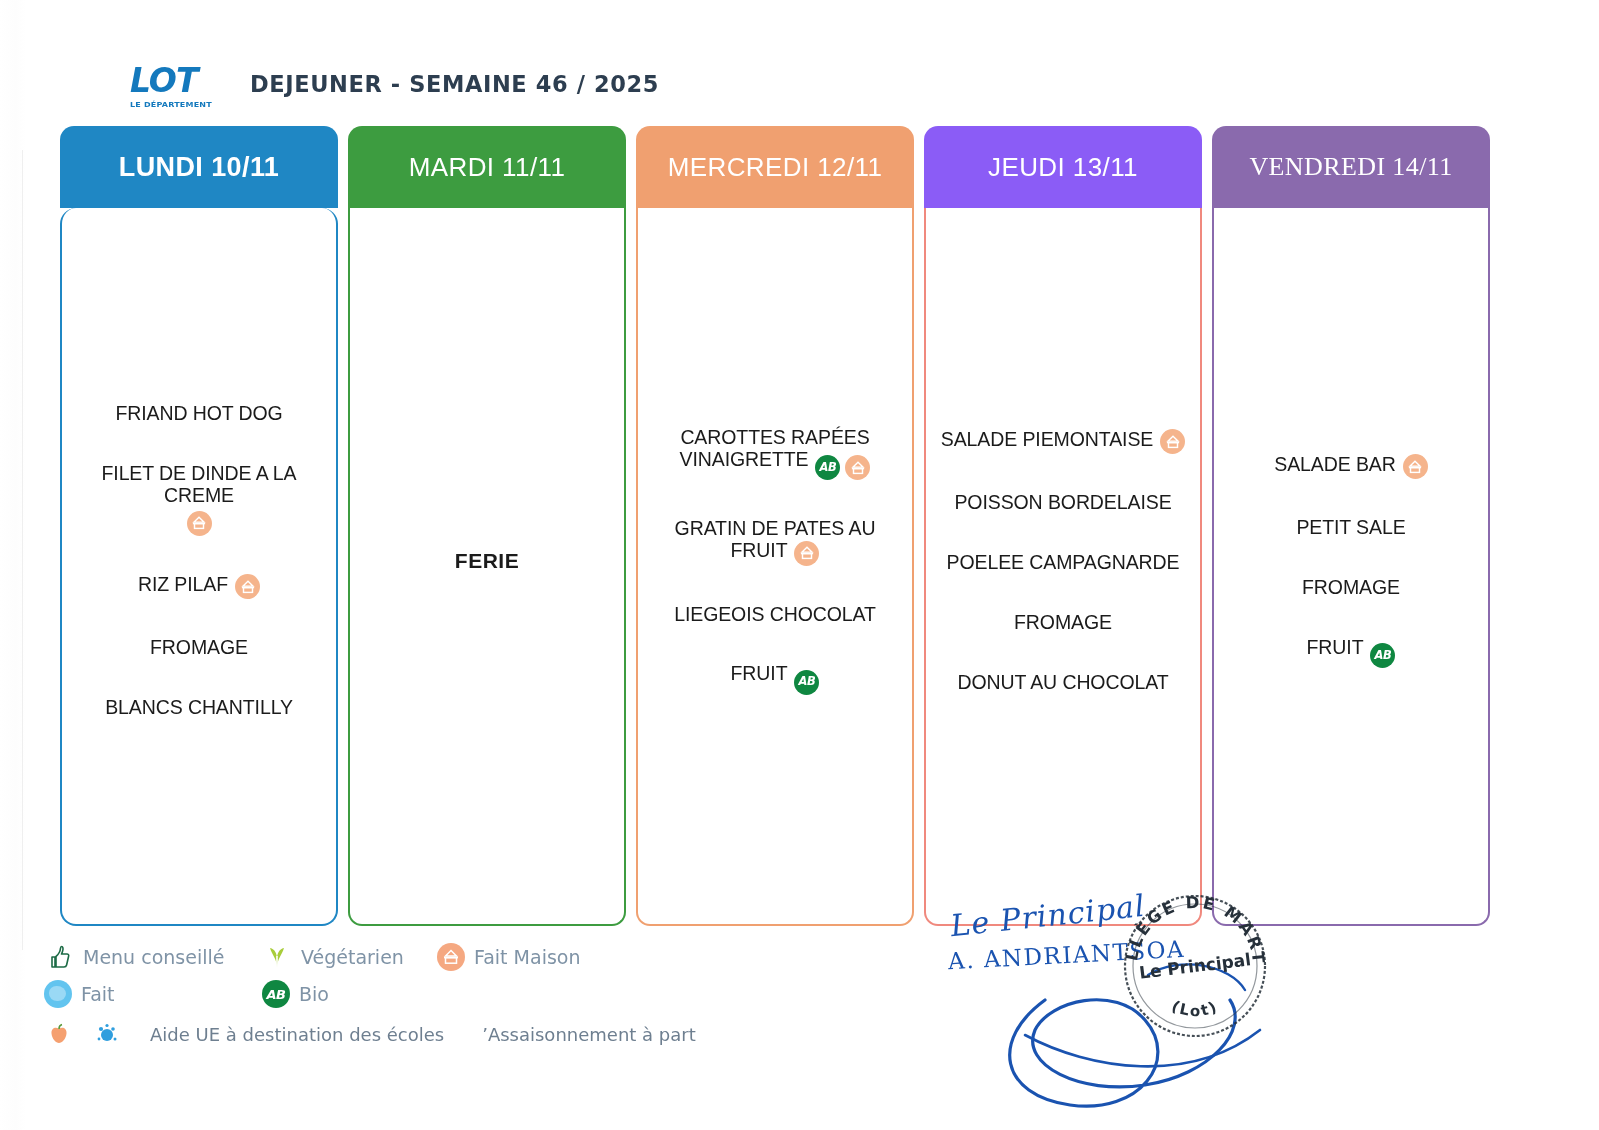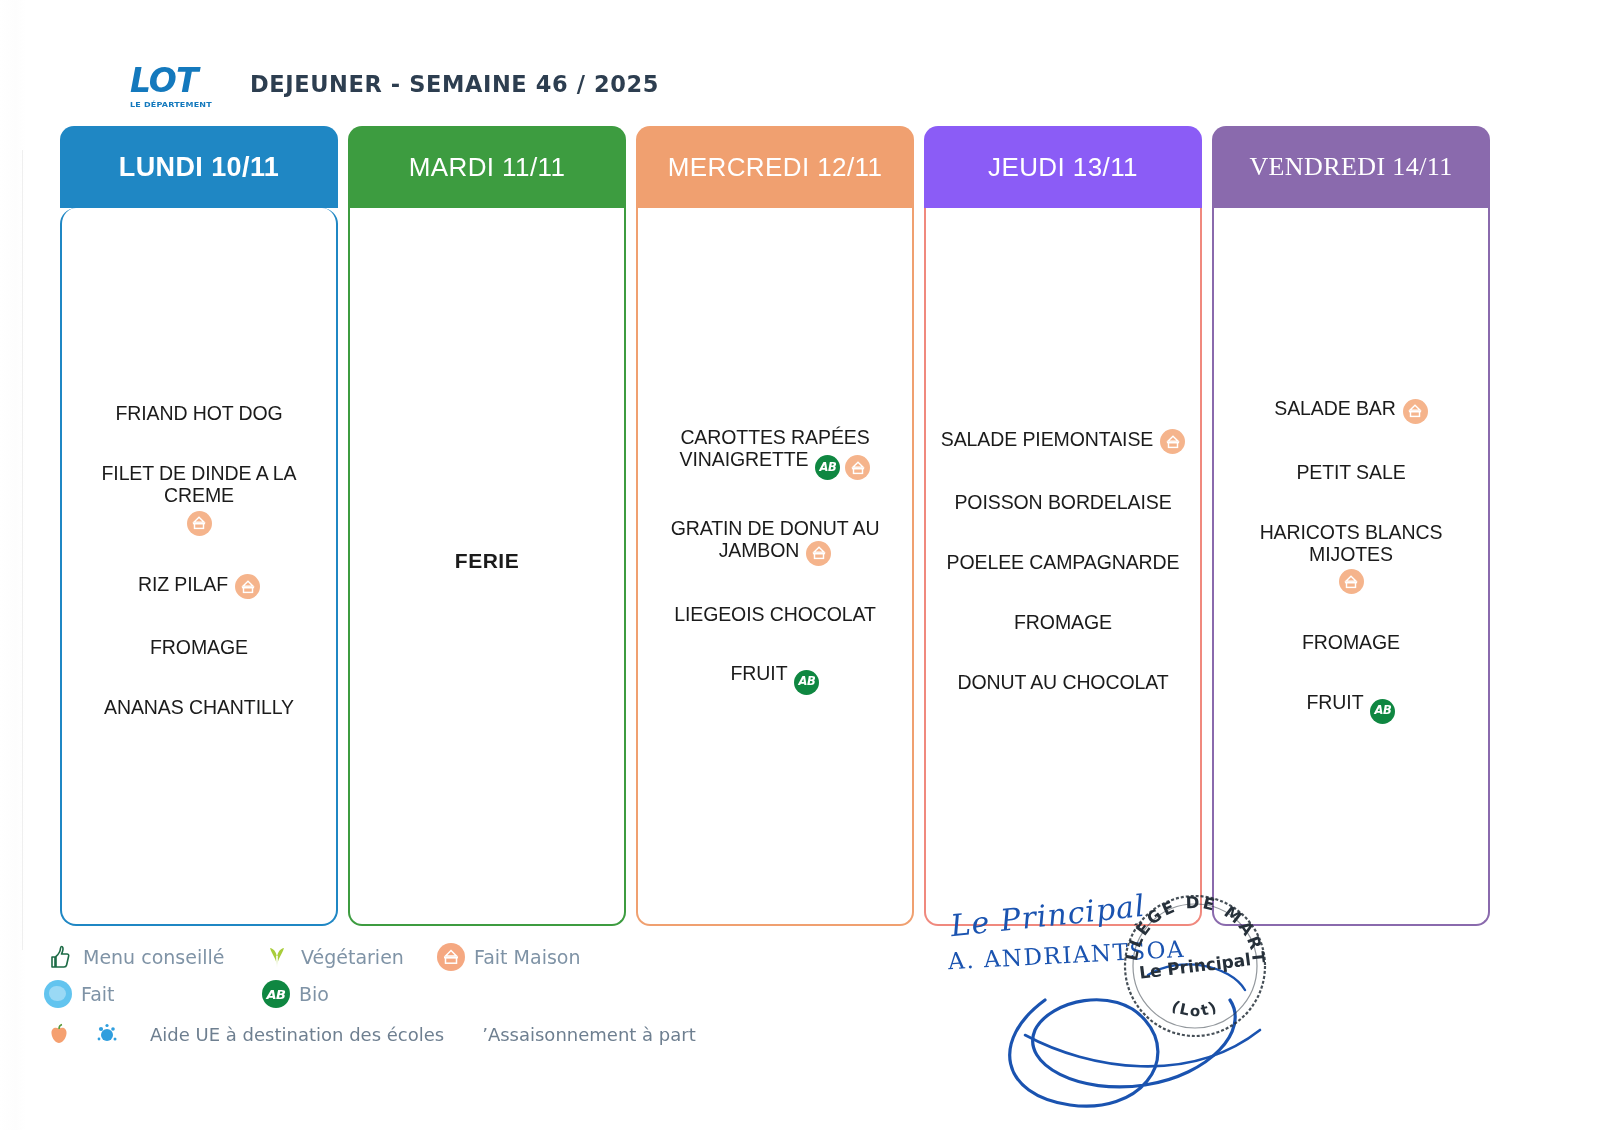--- a/index.html
+++ b/index.html
@@ -335,21 +335,21 @@
           <div class="dish"><span>RIZ PILAF</span><span class="badges-inline">
               <span class="badge badge-fm">
                 <svg width="18" height="18" viewBox="0 0 20 20">
                   <path d="M10 3.5 L15.5 9 L4.5 9 Z" fill="none" stroke="#ffffff" stroke-width="1.6"></path>
                   <rect x="5" y="10.6" width="10" height="5.4" fill="none" stroke="#ffffff" stroke-width="1.6"></rect>
                   <path d="M3.2 10.6 L16.8 10.6" stroke="#ffffff" stroke-width="1.7"></path>
                 </svg>
               </span>
             </span></div>
           <div class="dish"><span>FROMAGE</span></div>
-          <div class="dish"><span>ANANAS CHANTILLY</span></div>
+          <div class="dish"><span>BLANCS CHANTILLY</span></div>
         </div>
       </div>
     </div>
     <div class="day">
       <div class="day-head" style="background: rgb(61, 156, 64);">
         <span>MARDI 11/11</span>
       </div>
       <div class="day-body" style="border-color: rgb(61, 156, 64);">
         <div class="dishes">
           <div class="dish holiday"><span>FERIE</span></div>
@@ -367,21 +367,21 @@
                 <span class="ab-txt">AB</span>
               </span>
               <span class="badge badge-fm">
                 <svg width="18" height="18" viewBox="0 0 20 20">
                   <path d="M10 3.5 L15.5 9 L4.5 9 Z" fill="none" stroke="#ffffff" stroke-width="1.6"></path>
                   <rect x="5" y="10.6" width="10" height="5.4" fill="none" stroke="#ffffff" stroke-width="1.6"></rect>
                   <path d="M3.2 10.6 L16.8 10.6" stroke="#ffffff" stroke-width="1.7"></path>
                 </svg>
               </span>
             </span></div>
-          <div class="dish"><span>GRATIN DE DONUT AU JAMBON</span><span class="badges-inline">
+          <div class="dish"><span>GRATIN DE PATES AU FRUIT</span><span class="badges-inline">
               <span class="badge badge-fm">
                 <svg width="18" height="18" viewBox="0 0 20 20">
                   <path d="M10 3.5 L15.5 9 L4.5 9 Z" fill="none" stroke="#ffffff" stroke-width="1.6"></path>
                   <rect x="5" y="10.6" width="10" height="5.4" fill="none" stroke="#ffffff" stroke-width="1.6"></rect>
                   <path d="M3.2 10.6 L16.8 10.6" stroke="#ffffff" stroke-width="1.7"></path>
                 </svg>
               </span>
             </span></div>
           <div class="dish"><span>LIEGEOIS CHOCOLAT</span></div>
           <div class="dish"><span>FRUIT</span><span class="badges-inline">
@@ -423,29 +423,20 @@
           <div class="dish"><span>SALADE BAR</span><span class="badges-inline">
               <span class="badge badge-fm">
                 <svg width="18" height="18" viewBox="0 0 20 20">
                   <path d="M10 3.5 L15.5 9 L4.5 9 Z" fill="none" stroke="#ffffff" stroke-width="1.6"></path>
                   <rect x="5" y="10.6" width="10" height="5.4" fill="none" stroke="#ffffff" stroke-width="1.6"></rect>
                   <path d="M3.2 10.6 L16.8 10.6" stroke="#ffffff" stroke-width="1.7"></path>
                 </svg>
               </span>
             </span></div>
           <div class="dish"><span>PETIT SALE</span></div>
-          <div class="dish"><span>HARICOTS BLANCS MIJOTES</span><br><span class="badges-below">
-              <span class="badge badge-fm">
-                <svg width="18" height="18" viewBox="0 0 20 20">
-                  <path d="M10 3.5 L15.5 9 L4.5 9 Z" fill="none" stroke="#ffffff" stroke-width="1.6"></path>
-                  <rect x="5" y="10.6" width="10" height="5.4" fill="none" stroke="#ffffff" stroke-width="1.6"></rect>
-                  <path d="M3.2 10.6 L16.8 10.6" stroke="#ffffff" stroke-width="1.7"></path>
-                </svg>
-              </span>
-            </span></div>
           <div class="dish"><span>FROMAGE</span></div>
           <div class="dish"><span>FRUIT</span><span class="badges-inline">
               <span class="badge badge-ab">
                 <span class="ab-txt">AB</span>
               </span>
             </span></div>
         </div>
       </div>
     </div>
   </div>

